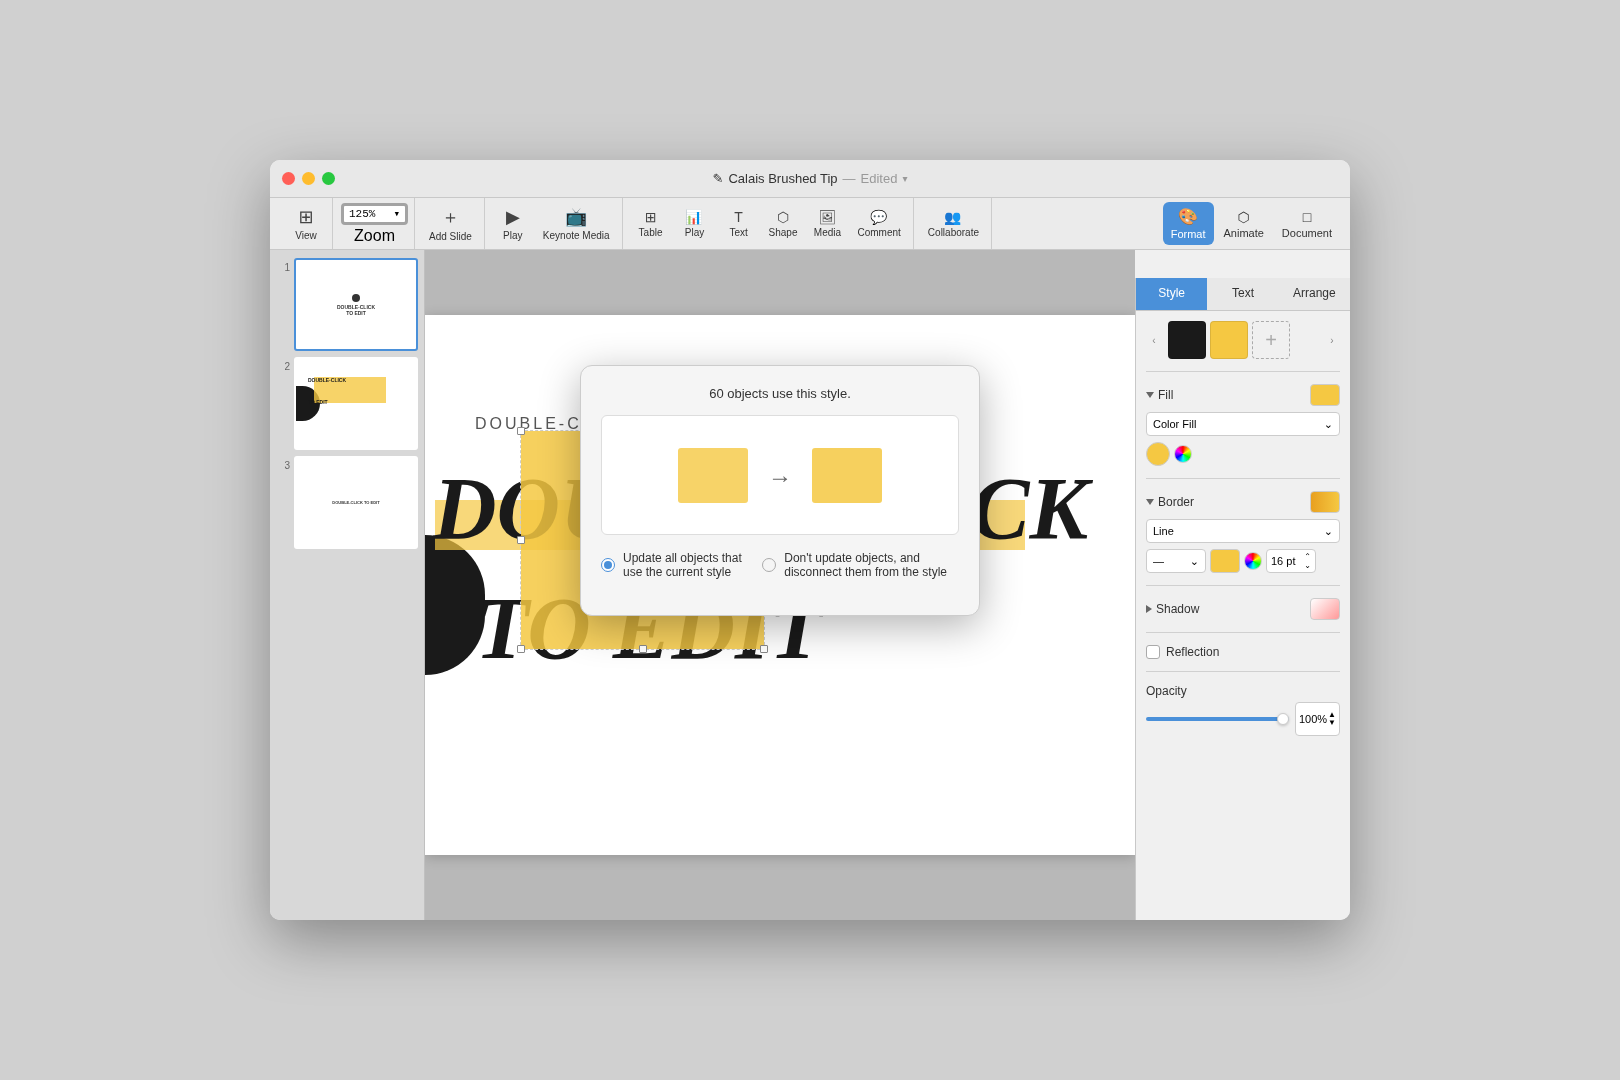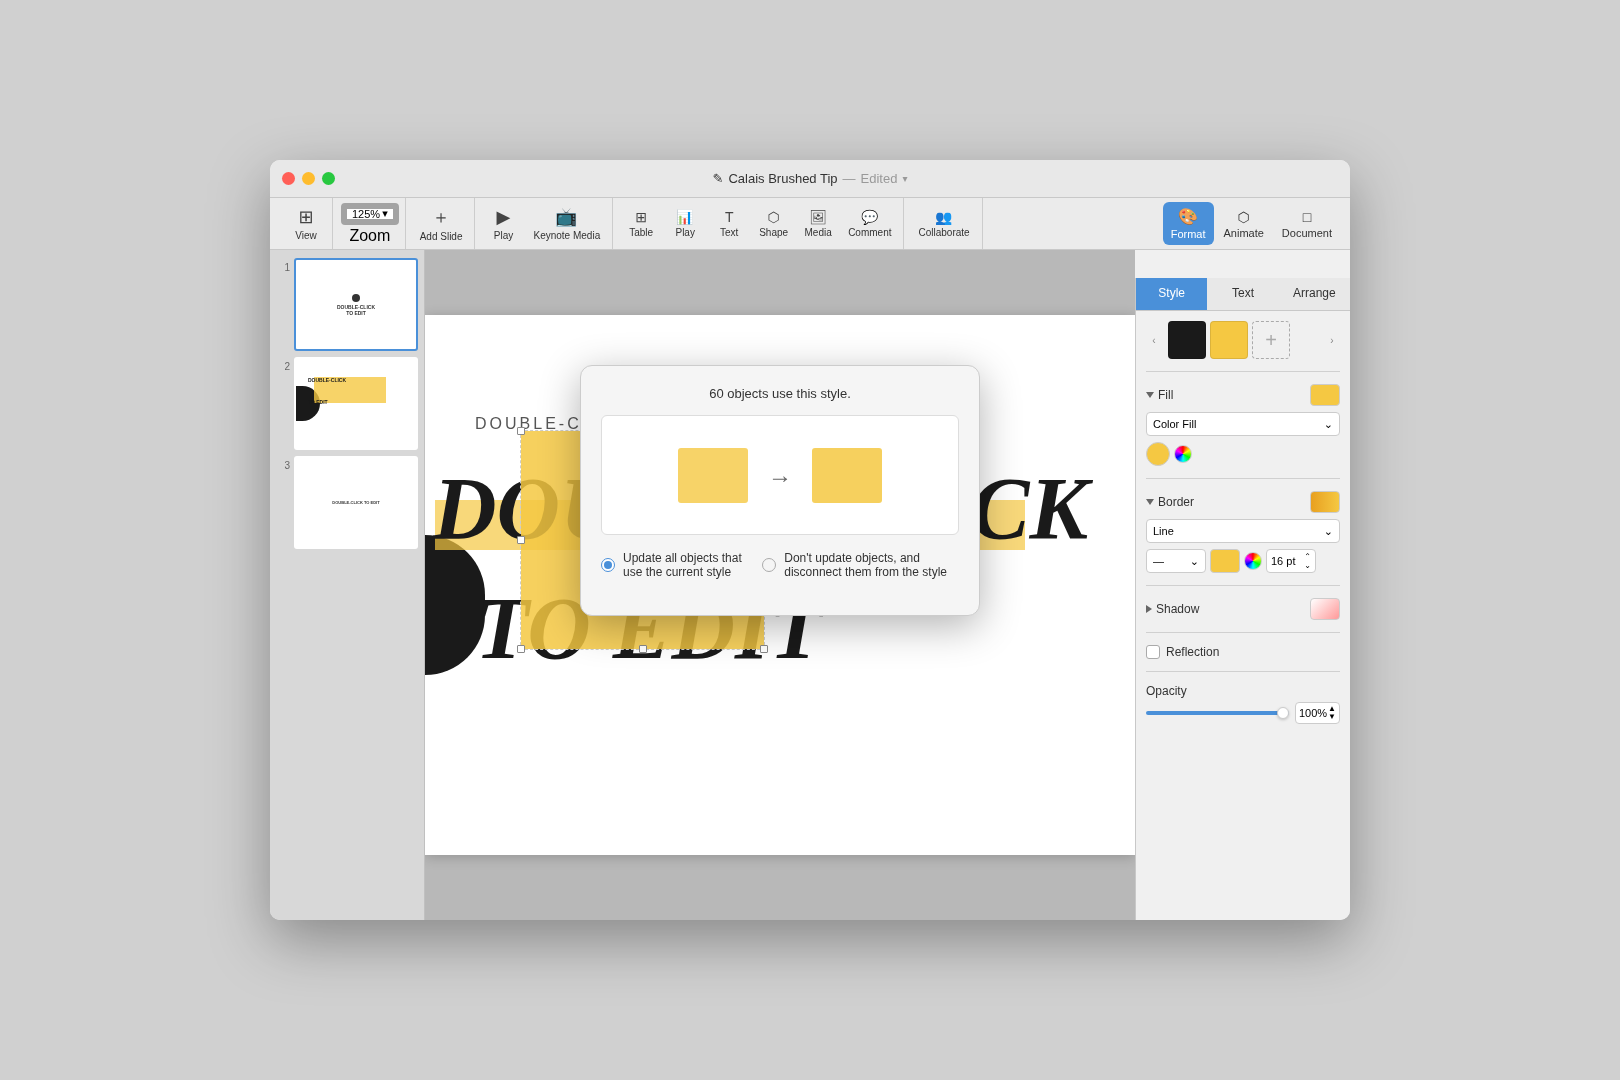--- a/index.html
+++ b/index.html
@@ -90,28 +90,29 @@
       border-radius: 5px;
       background: none;
       border: none;
       min-width: 40px;
     }
     .toolbar-btn .tb-icon { font-size: 18px; color: #444; }
     .toolbar-btn .tb-label { font-size: 10px; color: #333; }
     .zoom-box {
       display: flex;
       align-items: center;
-      gap: 2px;
-      background: white;
-      border: 6px solid #a3a3a3;
+      gap: 18px;
+      background: white;
+      border: 3px solid #a3a3a3;
       border-radius: 4px;
       padding: 2px 5px;
       font-size: 11px;
       cursor: pointer;
       height: 22px;
+      font-family: Liberation Mono, monospace;
     }
     .toolbar-right {
       margin-left: auto;
       display: flex;
       align-items: center;
       gap: 2px;
     }
     .format-btn-active {
       background: #4a90d9;
       color: white;
@@ -672,21 +673,21 @@
       transform: translateY(-50%);
       width: 12px;
       height: 12px;
       background: white;
       border: 1px solid #ccc;
       border-radius: 50%;
       box-shadow: 0 1px 3px rgba(0,0,0,0.2);
     }
     .opacity-input {
       width: 45px;
-      height: 22px;
+      height: 34px;
       background: white;
       border: 1px solid #ccc;
       border-radius: 4px;
       font-size: 11px;
       text-align: center;
       display: flex;
       align-items: center;
       justify-content: space-between;
       padding: 0 3px;
       cursor: pointer;

